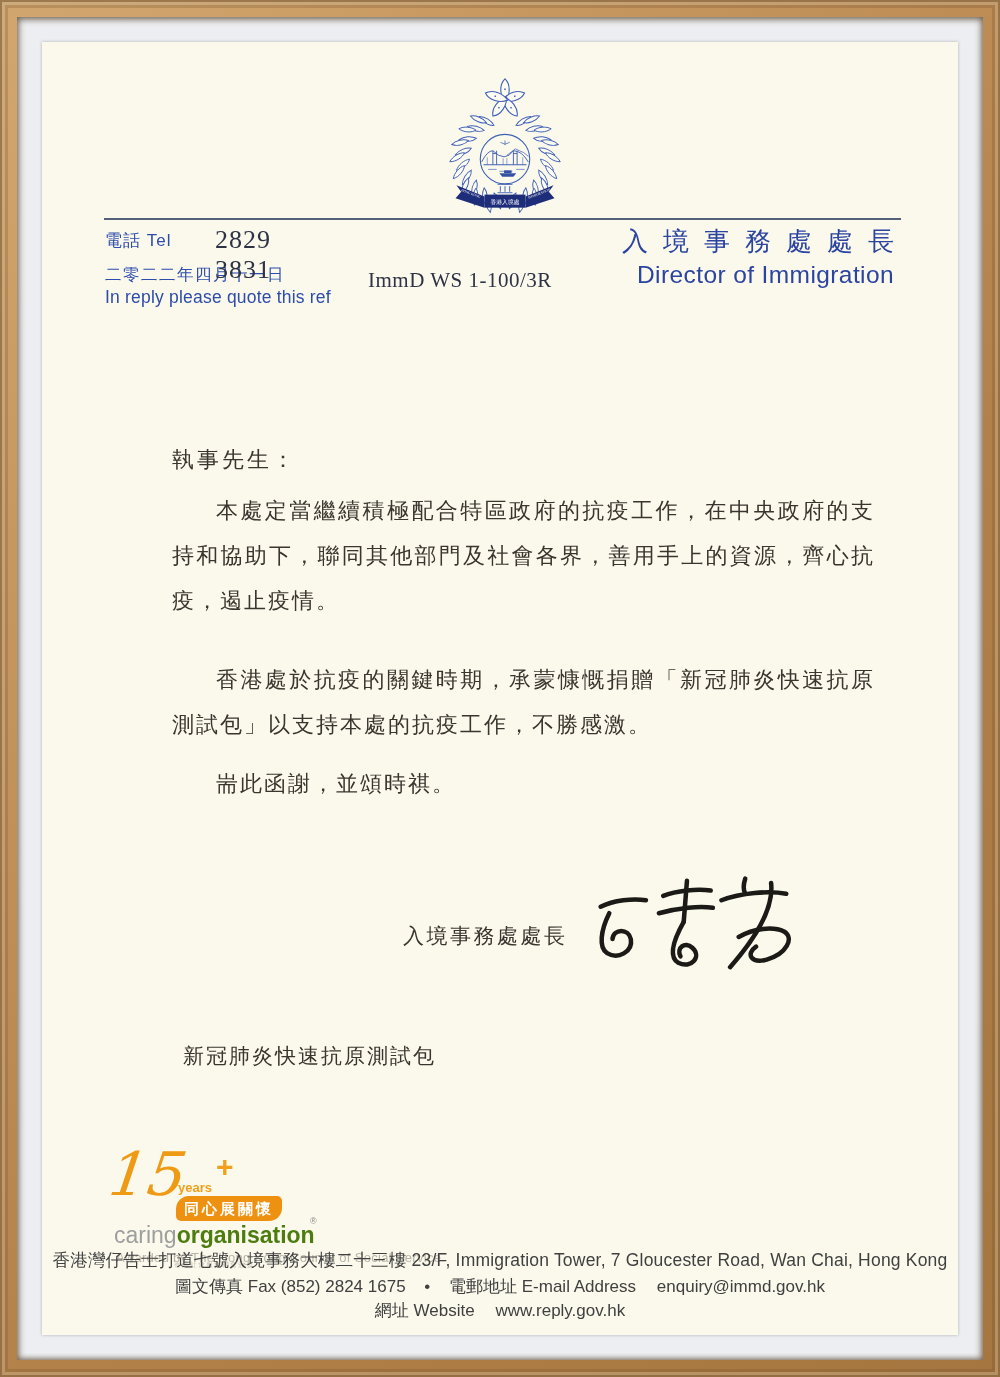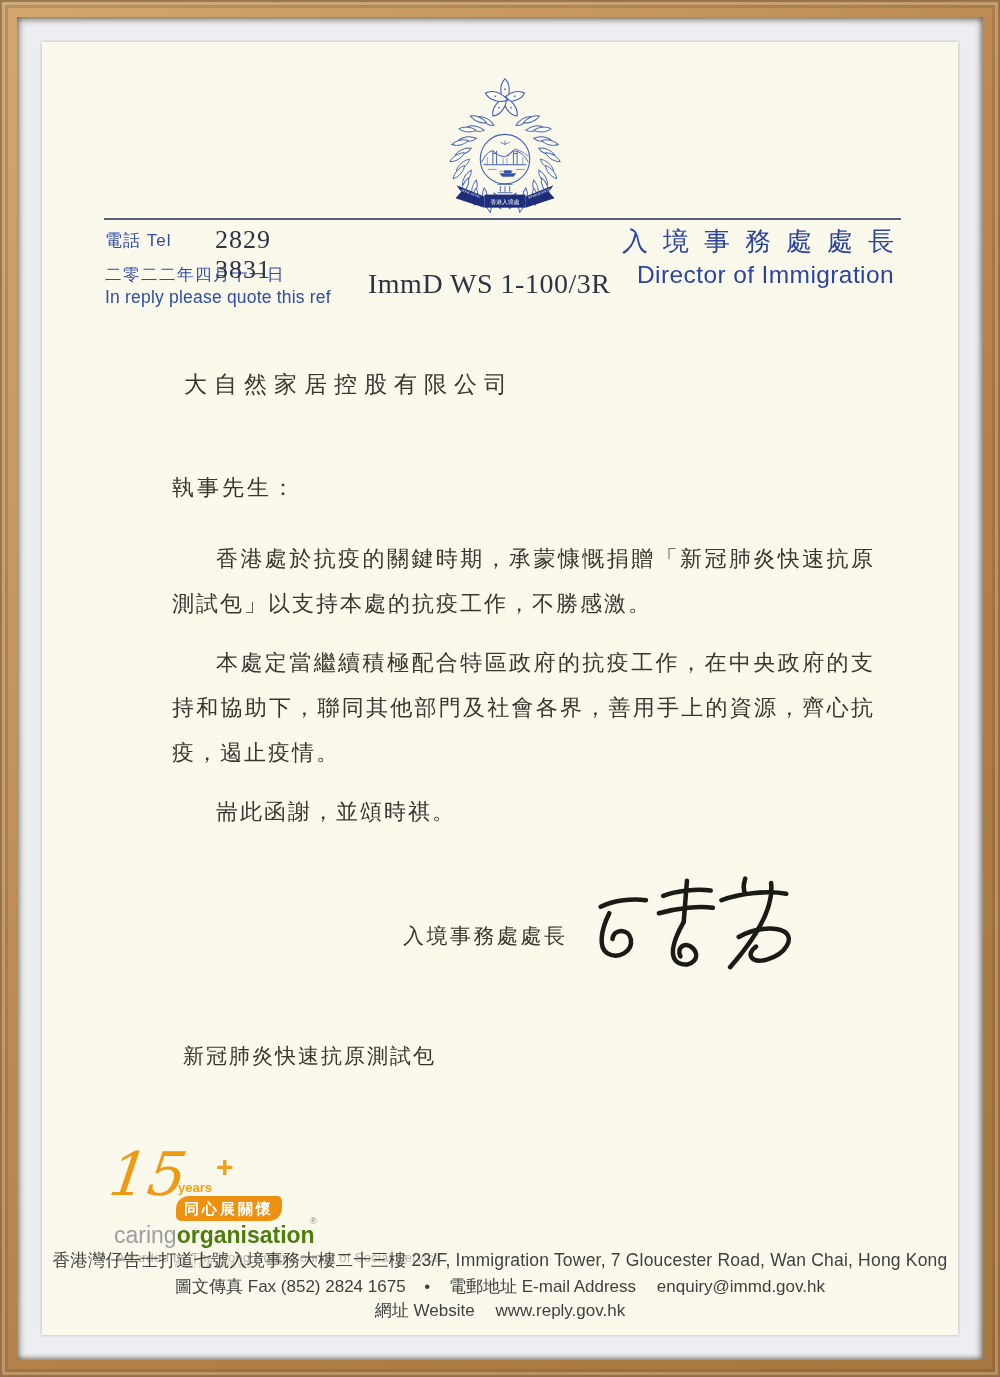--- a/index.html
+++ b/index.html
@@ -32,21 +32,21 @@
   .divider{position:absolute;left:62px;top:176px;width:797px;height:2px;background:#55617a;}
 
   .hdr-left{position:absolute;left:63px;top:187px;color:#2d4cab;font-family:"Liberation Sans",sans-serif;}
   .tel-row{position:relative;height:26px;}
   .tel-lbl{font-size:17px;letter-spacing:1px;margin-top:48px;}
   .tel-num{position:absolute;left:110px;top:-4px;font-family:"Liberation Serif",serif;
            font-size:26px;color:#2e3345;letter-spacing:1px;}
   .ref-zh{margin-top:9px;font-size:16.5px;letter-spacing:1.5px;}
   .ref-en{margin-top:1px;font-size:17.5px;letter-spacing:.2px;}
   .ref-num{position:absolute;left:326px;top:226px;font-family:"Liberation Serif",serif;
-           font-size:28px;color:#2e3345;letter-spacing:.5px;}
+           font-size:21px;color:#2e3345;letter-spacing:.5px;}
 
   .hdr-right{position:absolute;right:64px;top:182px;text-align:right;color:#2b44a0;}
   .title-zh{font-family:"Liberation Sans",sans-serif;font-size:26px;font-weight:500;
             letter-spacing:15px;margin-right:-15px;white-space:nowrap;}
   .title-en{font-family:"Liberation Sans",sans-serif;font-size:24.5px;font-weight:500;
             letter-spacing:.4px;margin-top:2px;}
 
   
   .letter-body{position:absolute;left:130px;top:328px;right:83px;
                font-family:"DejaVu Serif",serif;color:#3a352e;font-size:22px;}
@@ -195,24 +195,23 @@
         <div class="ref-en">In reply please quote this ref</div>
       </div>
       <div class="ref-num">ImmD WS 1-100/3R</div>
 
       <div class="hdr-right">
         <div class="title-zh">入境事務處處長</div>
         <div class="title-en">Director of Immigration</div>
       </div>
 
       <div class="letter-body">
-        <div class="recipient">大自然家居控股有限公司</div>
         <div class="salutation">執事先生：</div>
+        <p class="para p2">本處定當繼續積極配合特區政府的抗疫工作，在中央政府的支持和協助下，聯同其他部門及社會各界，善用手上的資源，齊心抗疫，遏止疫情。</p>
         <p class="para p1">香港處於抗疫的關鍵時期，承蒙慷慨捐贈「新冠肺炎快速抗原測試包」以支持本處的抗疫工作，不勝感激。</p>
-        <p class="para p2">本處定當繼續積極配合特區政府的抗疫工作，在中央政府的支持和協助下，聯同其他部門及社會各界，善用手上的資源，齊心抗疫，遏止疫情。</p>
         <p class="para p3">耑此函謝，並頌時祺。</p>
       </div>
 
       <div class="sig-title">入境事務處處長</div>
 
       <svg class="signature" viewBox="0 0 190 105">
         <title>區嘉宏</title>
         <g stroke="#1c1a17" stroke-width="4.2" fill="none" stroke-linecap="round" stroke-linejoin="round">
           <path d="M8,30 C20,24 38,22 50,24"></path>
           <path d="M16,36 C8,52 6,68 14,73 C24,79 38,72 36,60 C34,50 20,50 19,60"></path>

